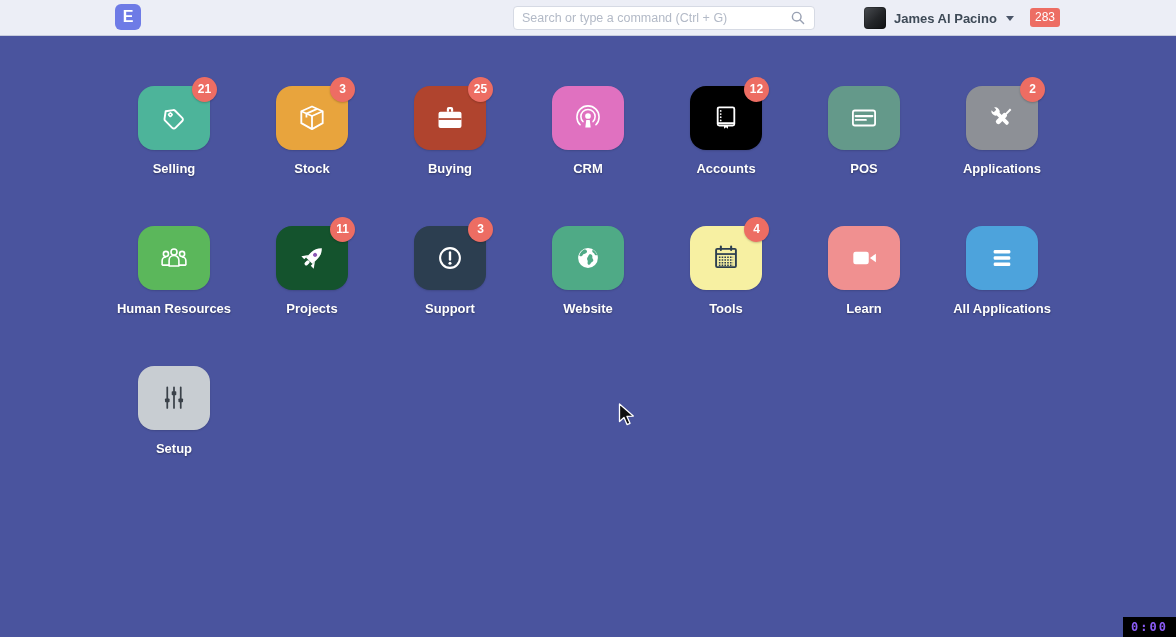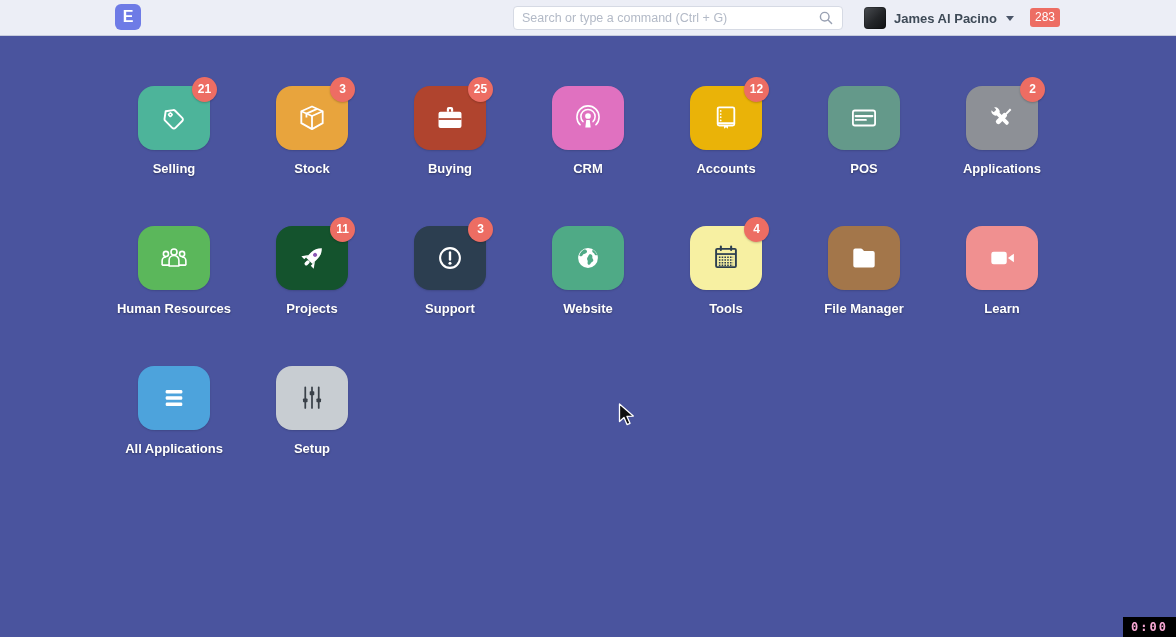--- a/index.html
+++ b/index.html
@@ -15,21 +15,21 @@
     background:var(--header-bg,#eceef6);
     border-bottom:1px solid #c7ccdd;
   }
   .logo {
     position:absolute; left:115px; top:4px; width:26px; height:26px;
     background:var(--logo,#6e7be6); border-radius:6px;
     color:#fff; font-weight:bold; font-size:16px;
     display:flex; align-items:center; justify-content:center;
   }
   .searchbox {
-    position:absolute; left:513px; top:6px; width:330px; height:24px;
+    position:absolute; left:513px; top:6px; width:302px; height:24px;
     background:#fff; border:1px solid #d6dae4; border-radius:4px;
     display:flex; align-items:center; padding:11px 8px;
   }
   .searchbox input {
     flex:1; border:none; outline:none; font-size:12.5px;
     font-family:"Liberation Sans",sans-serif; color:#4a5568; background:transparent;
   }
   .searchbox input::placeholder { color:#b3bac7; }
   .search-glyph { flex:0 0 auto; display:flex; }
   .usergroup {
@@ -76,21 +76,21 @@
     font-size:12px; font-weight:bold; line-height:25px; text-align:center;
     padding:0 4px; box-shadow:0 1px 2px rgba(0,0,0,.2);
   }
   .label {
     margin-top:11px; font-size:13px; font-weight:bold; color:#fff;
     text-shadow:0 1px 2px rgba(0,0,0,.4); white-space:nowrap;
   }
   
   .rec-timer {
     position:absolute; right:0; bottom:0; height:20px;
-    background:#000; color:#f9a8d4;
+    background:#000; color:#8b5cf6;
     font-family:"DejaVu Sans Mono", monospace; font-size:12px; font-weight:bold;
     line-height:20px; padding:0 8px; letter-spacing:2px;
   }
   .cursor { position:absolute; left:618px; top:403px; pointer-events:none; }
 </style>
 </head>
 <body>
 
 <div class="screen">
 
@@ -171,21 +171,21 @@
                 <path d="M17.6 28.5 a9 9 0 1 1 12.8 0"></path>
                 <path d="M14 32.5 a14 14 0 1 1 20 0"></path>
               </g>
             </svg>
           </span>
 
       </div>
       <div class="label">CRM</div>
     </div>
       <div class="module-cell">
-      <div class="tile" style="background: #eab308; --tile: #4a97d6; color: rgb(255, 255, 255);">
+      <div class="tile" style="background: #000000; --tile: #4a97d6; color: rgb(255, 255, 255);">
         <span class="icon">
             <svg viewBox="0 0 48 48" width="38" height="38">
               <g fill="none" stroke="#fff" stroke-width="2.3">
                 <rect x="13.5" y="10.5" width="21" height="23" rx="2"></rect>
                 <path d="M13.5 30.5 h21"></path>
               </g>
               <g fill="#fff">
                 <circle cx="17.3" cy="15" r="1.1"></circle>
                 <circle cx="17.3" cy="19" r="1.1"></circle>
                 <circle cx="17.3" cy="23" r="1.1"></circle>
@@ -305,31 +305,20 @@
               <g stroke-width="2" stroke-dasharray="2 1.5">
                 <path d="M15 23 h18 M15 26.5 h18 M15 30 h18 M15 33.2 h18"></path>
               </g>
             </svg>
           </span>
         <span class="badge">4</span>
       </div>
       <div class="label">Tools</div>
     </div>
       <div class="module-cell">
-      <div class="tile" style="background: rgb(163, 118, 74); --tile: #a3764a; color: rgb(255, 255, 255);">
-        <span class="icon">
-            <svg viewBox="0 0 48 48" width="38" height="38">
-              <path fill="#fff" d="M10.5 14.5 a2.5 2.5 0 0 1 2.5 -2.5 h7.2 a2 2 0 0 1 1.5 0.7 l2.3 2.6 h11 a2.5 2.5 0 0 1 2.5 2.5 v15.7 a2.5 2.5 0 0 1 -2.5 2.5 h-22 a2.5 2.5 0 0 1 -2.5 -2.5 Z"></path>
-            </svg>
-          </span>
-
-      </div>
-      <div class="label">File Manager</div>
-    </div>
-      <div class="module-cell">
       <div class="tile" style="background: rgb(240, 144, 144); --tile: #f09090; color: rgb(255, 255, 255);">
         <span class="icon">
             <svg viewBox="0 0 48 48" width="38" height="38" fill="#fff">
               <rect x="10.5" y="16" width="19.5" height="16" rx="3"></rect>
               <path d="M31.5 24 L39 18.5 V29.5 Z"></path>
             </svg>
           </span>
 
       </div>
       <div class="label">Learn</div>

